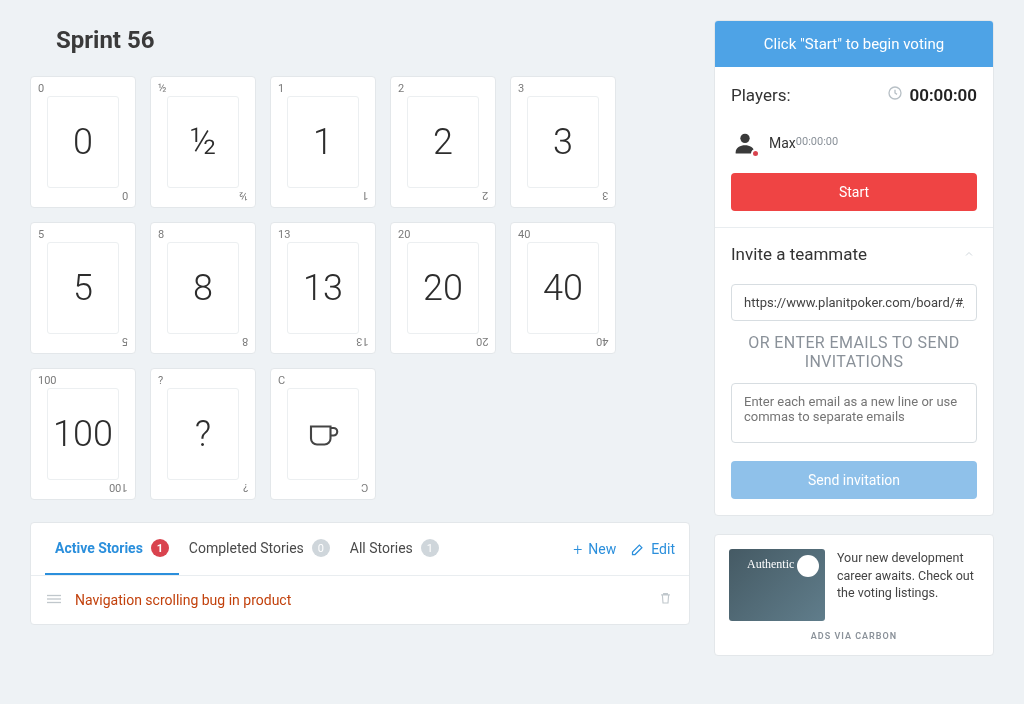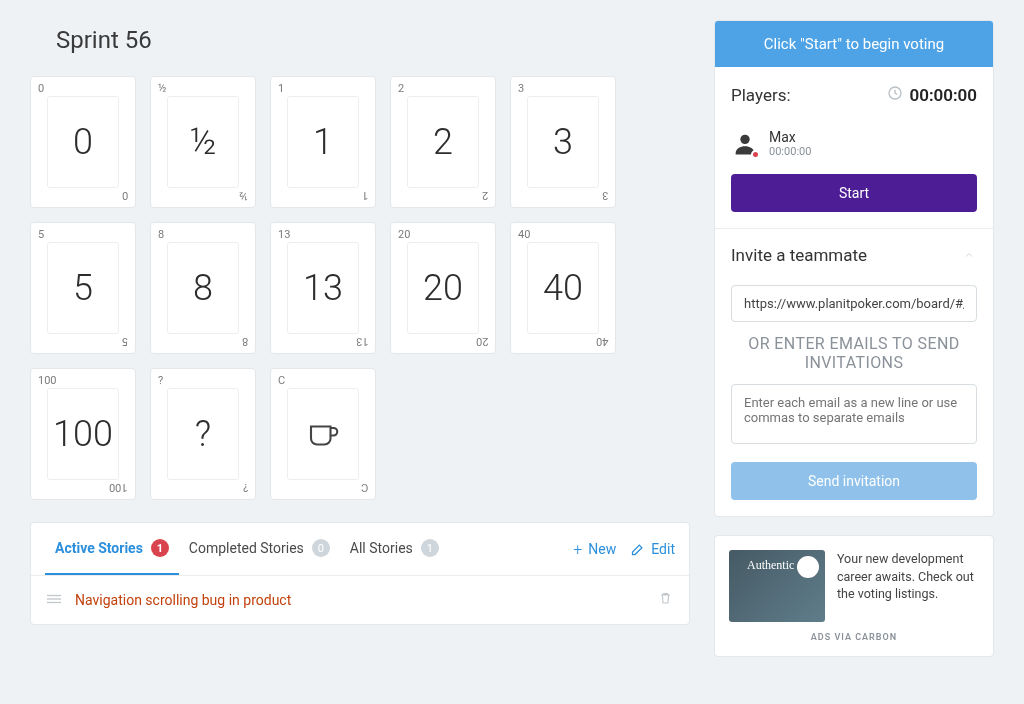--- a/index.html
+++ b/index.html
@@ -1,20 +1,20 @@
 <!DOCTYPE html>
 <html><head>
   <meta charset="utf-8">
   <style>
     * { margin:0; padding:0; box-sizing:border-box; font-family:-apple-system,BlinkMacSystemFont,"Segoe UI",Roboto,sans-serif; }
     body { background:#eef2f5; width:1024px; height:704px; overflow:hidden; color:#333; }
     .wrap { display:flex; padding:20px 30px; gap:24px; }
     .left { flex:1; min-width:0; }
     .right { width:280px; display:flex; flex-direction:column; gap:18px; }
-    .title { font-size:24px; font-weight:400; color:#3a3a3a; margin:6px 0 22px 26px; }
+    .title { font-size:24px; font-weight:700; color:#3a3a3a; margin:6px 0 22px 26px; }
     .cards { display:flex; flex-wrap:wrap; gap:14px; margin-left:0; }
     .card { width:106px; height:132px; background:#fff; border:1px solid #e3e7ea; border-radius:4px; position:relative; display:flex; align-items:center; justify-content:center; cursor:pointer; }
     .card .big { font-size:36px; font-weight:300; color:#2d2d2d; }
     .card .tl { position:absolute; top:5px; left:7px; font-size:11px; color:#7a7a7a; }
     .card .br { position:absolute; bottom:5px; right:7px; font-size:11px; color:#7a7a7a; transform:rotate(180deg); }
     .card .inner { width:72px; height:92px; border:1px solid #eceff1; border-radius:3px; display:flex; align-items:center; justify-content:center; }
     .cup-svg { width:40px; height:36px; }
     .stories-panel { background:#fff; border:1px solid #e3e7ea; border-radius:4px; margin-top:22px; }
     .tabs { display:flex; align-items:center; border-bottom:1px solid #e9edf0; padding:0 14px; }
     .tab { padding:16px 10px; font-size:14px; color:#4a4a4a; display:flex; align-items:center; gap:8px; cursor:pointer; border-bottom:2px solid transparent; }
@@ -31,24 +31,24 @@
     .banner { background:#4ea3e6; color:#fff; text-align:center; padding:14px; font-size:15px; }
     .players-head { display:flex; align-items:center; justify-content:space-between; padding:18px 16px; }
     .players-label { font-size:17px; color:#333; }
     .timer-wrap { display:flex; align-items:center; gap:6px; }
     .clock-icon { color:#b8c0c6; }
     .timer { font-size:17px; font-weight:600; color:#222; }
     .player-row { display:flex; align-items:center; gap:10px; padding:6px 16px 16px; }
     .avatar { width:28px; height:28px; position:relative; }
     .avatar svg { width:28px; height:28px; }
     .status-dot { width:9px; height:9px; background:#d9434e; border:2px solid #fff; border-radius:50%; position:absolute; bottom:-1px; right:-1px; }
-    .player-info { display:flex; flex-direction:column; }
+    .player-info { display:flex; }
     .player-name { font-size:14px; color:#333; }
     .player-time { font-size:11px; color:#8a9199; }
-    .start-btn { margin:0 16px 16px; background:#4c1d95; color:#fff; border:none; border-radius:4px; padding:11px; font-size:14px; cursor:pointer; width:calc(100% - 32px); text-align:center; }
+    .start-btn { margin:0 16px 16px; background:#ef4444; color:#fff; border:none; border-radius:4px; padding:11px; font-size:14px; cursor:pointer; width:calc(100% - 32px); text-align:center; }
     .invite-sec { border-top:1px solid #e9edf0; padding:16px; }
     .invite-head { display:flex; justify-content:space-between; align-items:center; margin-bottom:20px; }
     .invite-title { font-size:17px; color:#333; }
     .chevron { color:#cfd6db; }
     .url-input { width:100%; border:1px solid #d7dde1; border-radius:4px; padding:10px 12px; font-size:13px; color:#444; background:#fff; }
     .or-text { text-align:center; font-size:16px; letter-spacing:0.4px; color:#8a9199; margin:12px 0; }
     .email-ta { width:100%; border:1px solid #d7dde1; border-radius:4px; padding:10px 12px; font-size:13px; color:#888; height:60px; resize:none; background:#fff; }
     .send-btn { width:100%; margin-top:14px; background:#8fc1ea; color:#fff; border:none; border-radius:4px; padding:11px; font-size:14px; cursor:pointer; }
     .ad-card { background:#fff; border:1px solid #e3e7ea; border-radius:4px; padding:14px; display:flex; flex-direction:column; gap:10px; }
     .ad-body { display:flex; gap:12px; align-items:flex-start; }

